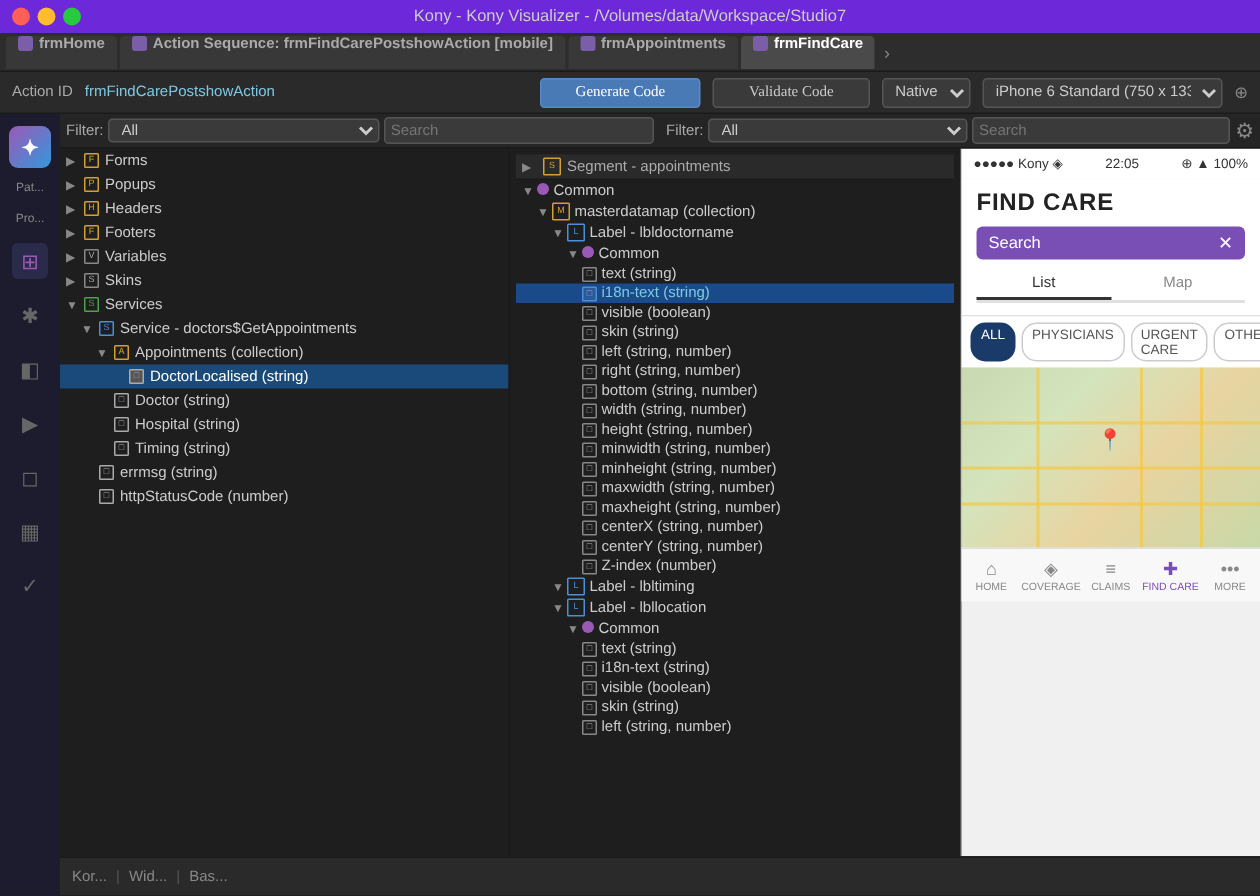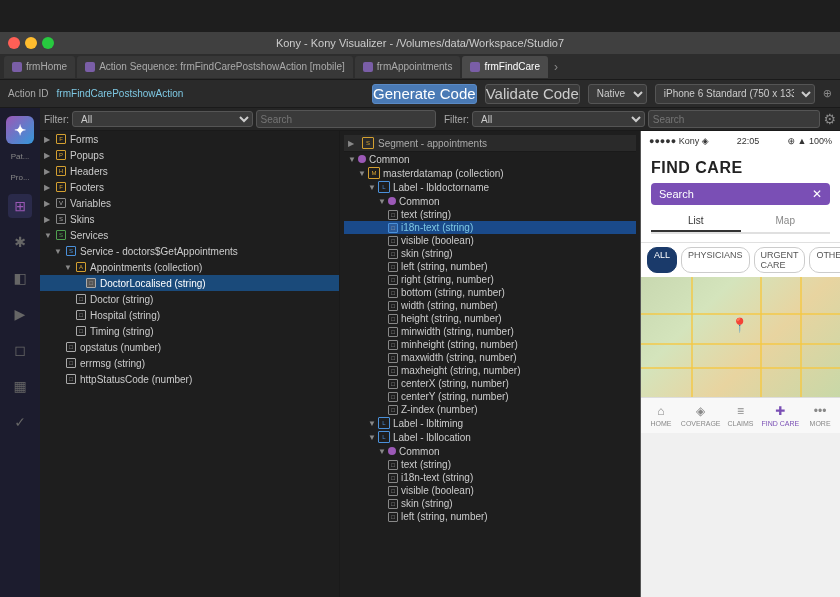--- a/index.html
+++ b/index.html
@@ -8,27 +8,26 @@
       height: 597px;
       overflow: hidden;
       background: #1e1e1e;
       font-family: -apple-system, BlinkMacSystemFont, 'Segoe UI', sans-serif;
       font-size: 11px;
       color: #ccc;
     }
 
     
     .title-bar {
-      background: #404040;
+      background: #6d28d9;
       height: 22px;
       display: flex;
       align-items: center;
       justify-content: center;
       position: relative;
-      margin-top: 32px;
     }
     .traffic-lights {
       position: absolute;
       left: 8px;
       display: flex;
       gap: 5px;
       align-items: center;
     }
     .traffic-light {
       width: 12px;
@@ -50,28 +49,29 @@
       display: flex;
       align-items: center;
       padding: 0 4px;
       gap: 2px;
       border-bottom: 1px solid #1a1a1a;
     }
     .tab {
       height: 22px;
       padding: 0 8px;
       display: flex;
-      align-items: center;
+      align-items: flex-start;
       gap: 4px;
       font-size: 10px;
       color: #aaa;
       background: #383838;
       border-radius: 3px 3px 0 0;
       cursor: pointer;
       white-space: nowrap;
+      font-weight: bold;
     }
     .tab.active {
       background: #4a4a4a;
       color: #fff;
     }
     .tab-icon {
       width: 10px;
       height: 10px;
       background: #7a5ea7;
       border-radius: 2px;
@@ -92,29 +92,30 @@
       color: #aaa;
       font-size: 10px;
     }
     .action-value {
       color: #7ec8e3;
       font-size: 10px;
       flex: 1;
     }
     .action-btn {
       height: 20px;
-      padding: 0 0;
-      font-size: 15px;
+      padding: 0 23px;
+      font-size: 10px;
       border: 1px solid #555;
       border-radius: 3px;
       background: #3a3a3a;
       color: #ccc;
       cursor: pointer;
       display: flex;
       align-items: center;
+      font-family: Liberation Serif, serif;
     }
     .action-btn.primary {
       background: #4a7ab5;
       border-color: #5a8ac5;
       color: #fff;
     }
     .dropdown-select {
       height: 20px;
       padding: 0 4px;
       font-size: 10px;
@@ -613,27 +614,20 @@
           <span class="tree-icon">
             <span class="icon-box" style="border-color:#aaa">□</span>
           </span>
           <span class="tree-text">Timing (string)</span>
         </div>
         <div class="tree-item">
           <span class="tree-indent" style="width:24px"></span>
           <span class="tree-icon">
             <span class="icon-box" style="border-color:#aaa">□</span>
           </span>
-          <span class="tree-text">opstatus (number)</span>
-        </div>
-        <div class="tree-item">
-          <span class="tree-indent" style="width:24px"></span>
-          <span class="tree-icon">
-            <span class="icon-box" style="border-color:#aaa">□</span>
-          </span>
           <span class="tree-text">errmsg (string)</span>
         </div>
         <div class="tree-item">
           <span class="tree-indent" style="width:24px"></span>
           <span class="tree-icon">
             <span class="icon-box" style="border-color:#aaa">□</span>
           </span>
           <span class="tree-text">httpStatusCode (number)</span>
         </div>
       </div>

